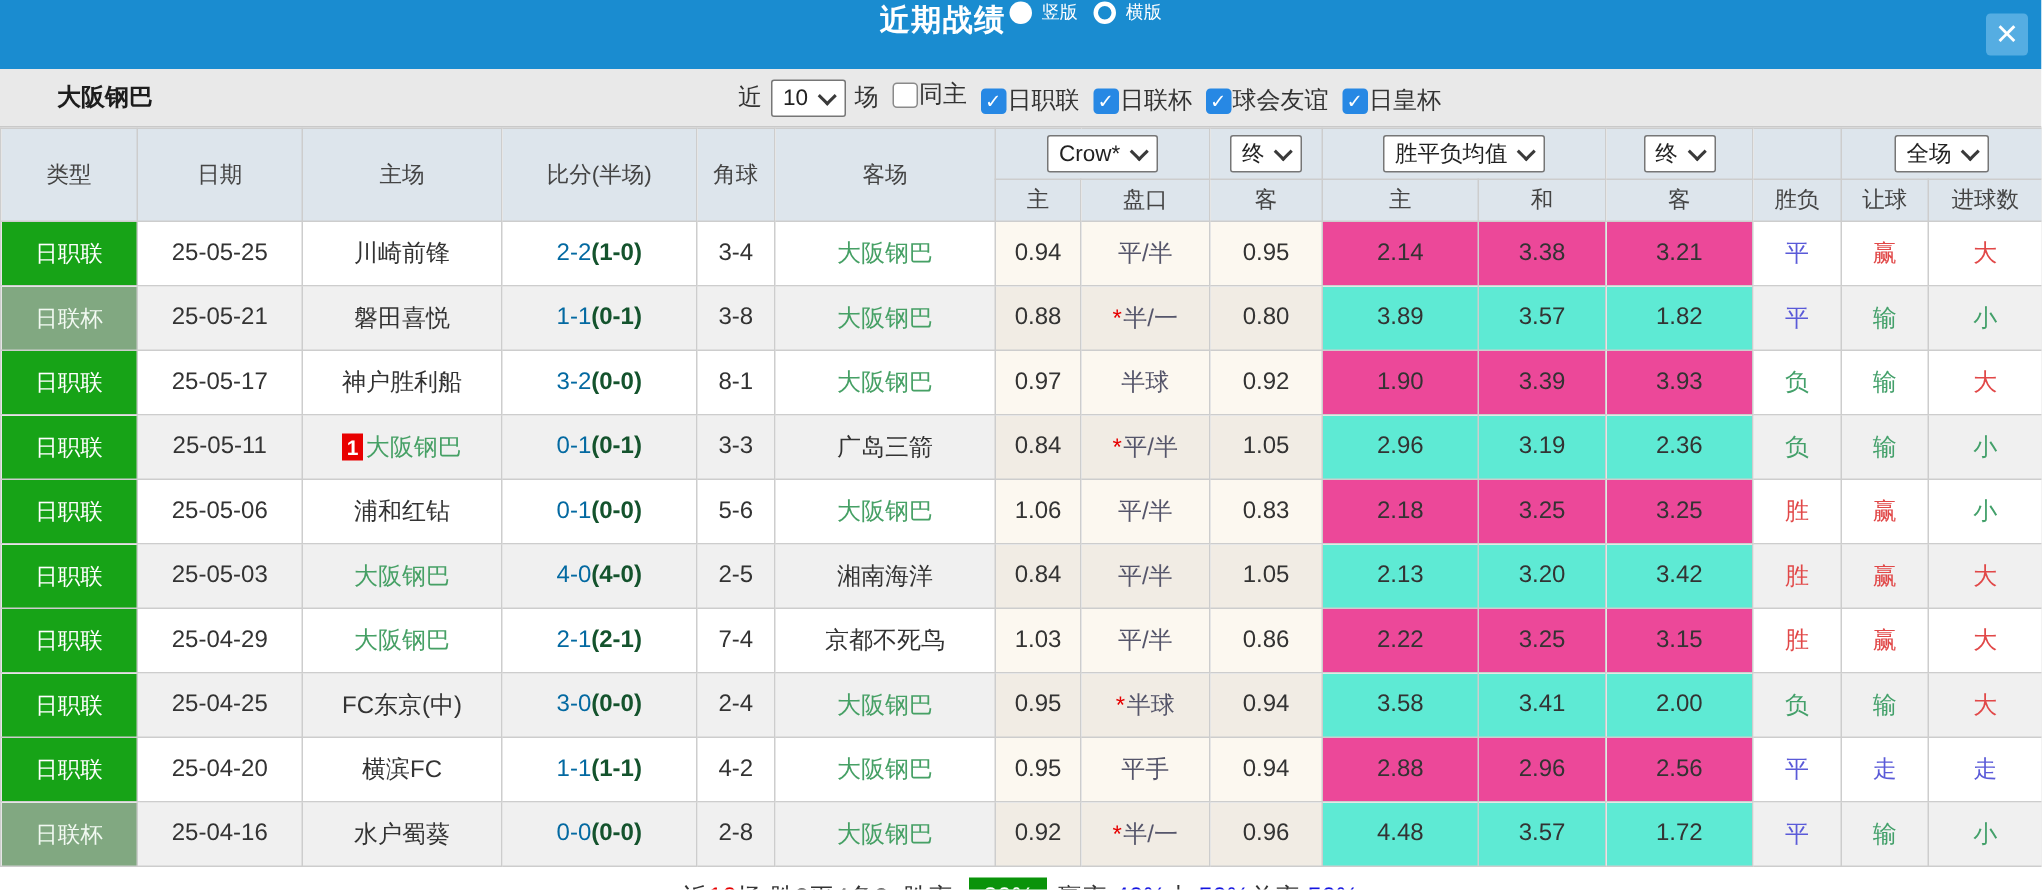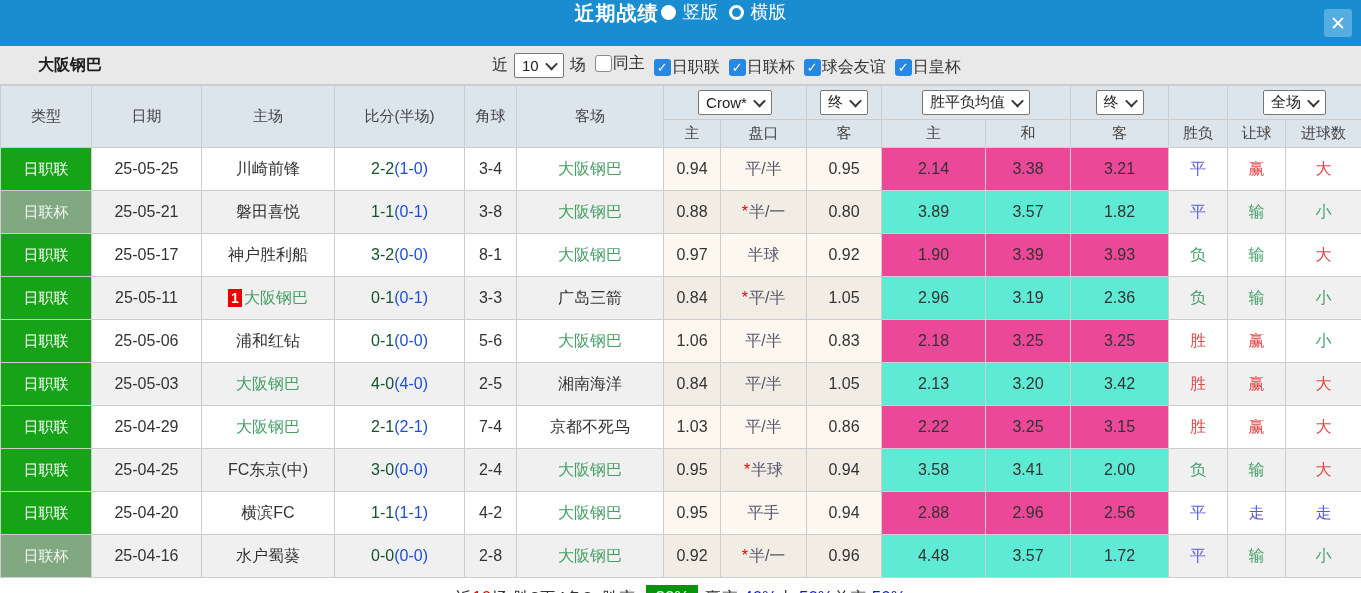--- a/index.html
+++ b/index.html
@@ -2,21 +2,21 @@
 <html><head>
 <meta charset="utf-8">
 <style>
   html,body{margin:0;padding:0;}
   body{font-family:"Liberation Sans","DejaVu Sans",sans-serif;background:#fff;}
   .app{width:1361px;height:593px;position:relative;background:#fff;overflow:hidden;}
 
   
   .titlebar{height:46px;background:#1a8cd0;position:relative;display:flex;align-items:flex-start;justify-content:center;color:#fff;}
   .titlebar .title{font-size:20px;font-weight:bold;letter-spacing:1px;}
-  .radio-opt{display:inline-flex;align-items:center;margin-left:10px;font-size:18px;cursor:pointer;}
+  .radio-opt{display:inline-flex;align-items:center;margin-left:10px;font-size:12px;cursor:pointer;}
   .radio{display:inline-block;width:15px;height:15px;border-radius:50%;box-sizing:border-box;margin-right:7px;}
   .radio.filled{background:#fff;margin-left:-8px;}
   .radio.hollow{border:3px solid #fff;background:transparent;}
   .close-btn{position:absolute;right:9px;top:9px;width:28px;height:28px;background:#55ade2;border-radius:3px;
              display:flex;align-items:center;justify-content:center;font-size:19px;font-weight:bold;color:#fff;cursor:pointer;}
 
   
   .filterbar{height:39px;background:#e9e9e9;position:relative;border-bottom:1px solid #c9c9c9;box-sizing:border-box;}
   .teamname{position:absolute;left:38px;top:9px;font-size:16px;font-weight:bold;color:#1d1d1d;}
   .filters{position:absolute;left:492px;top:0;height:39px;display:flex;align-items:center;font-size:16px;color:#333;}
@@ -44,22 +44,22 @@
   td.type{font-size:15px;color:#fff;}
   td.type.primary{background:#17a317;}
   td.type.muted{background:#81a881;color:#f2f9f2;}
   tr.even td.type.primary{background:#17a317;}
   tr.even td.type.muted{background:#81a881;}
   td.odds{background:#fcf8f0;}
   tr.even td.odds{background:#f1ece4;}
   td.avg{background:#ec4899;}
   tr.even td.avg{background:#5eead4;}
   .sel{color:#46a065;}
-  .score-red{color:#14532d;margin-top:36px;}
-  .half{color:#1d4ed8;}
+  .score-red{color:#0369a1;margin-top:36px;}
+  .half{color:#14532d;font-weight:bold;}
   .hcap{color:#55556a;}
   .star{color:#e60000;margin-right:1px;}
   .num-badge{display:inline-block;background:#e80000;color:#fff;font-size:14px;font-weight:bold;
              padding:0 3px;margin-right:2px;line-height:18px;}
   td.res{font-size:16px;}
   .c-red{color:#e14848;}
   .c-green{color:#43a06a;}
   .c-blue{color:#5a5ad8;}
 
   

